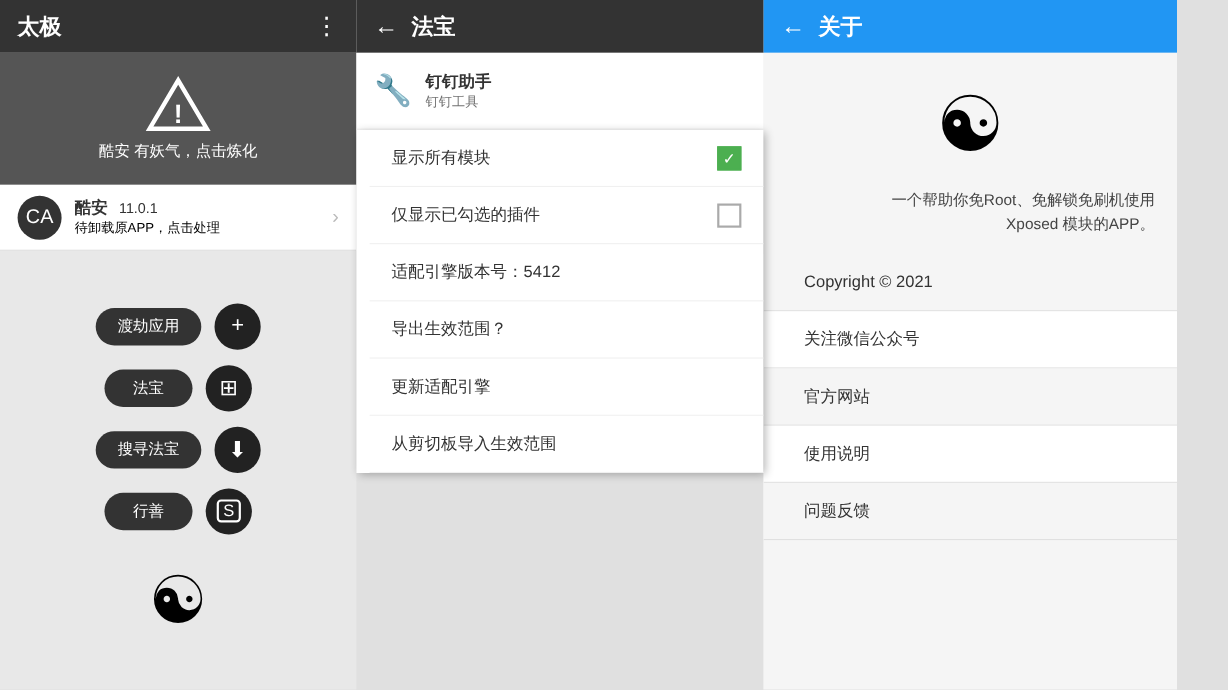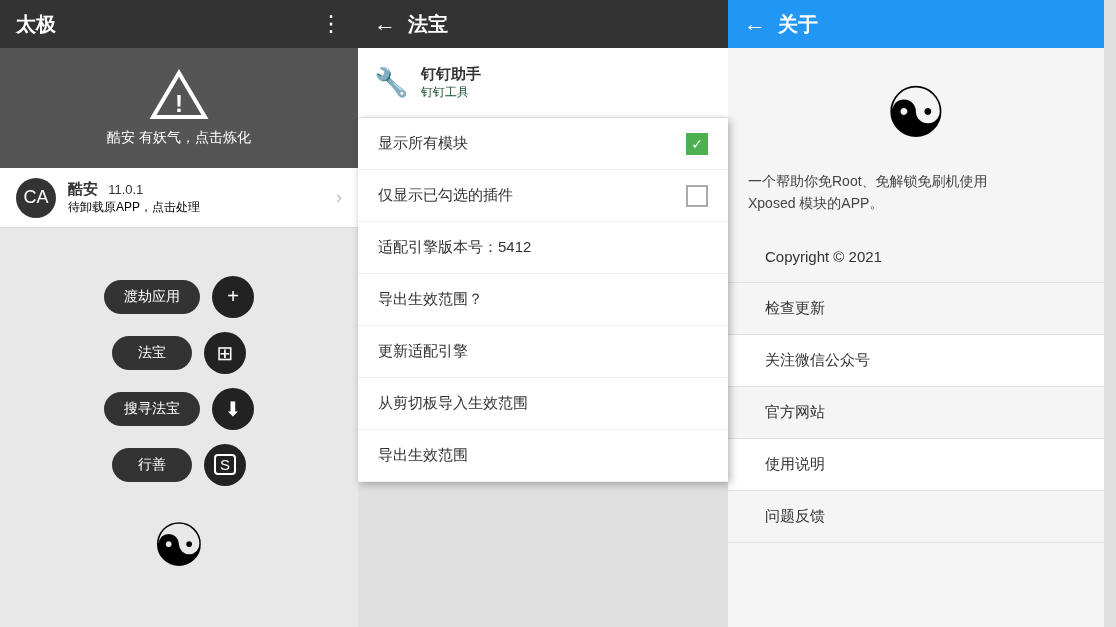--- a/index.html
+++ b/index.html
@@ -8,21 +8,21 @@
       height: 627px;
       overflow: hidden;
       font-family: 'Arial', sans-serif;
       display: flex;
       flex-direction: row;
       background: #e0e0e0;
     }
 
     
     .left-panel {
-      width: 358px;
+      width: 324px;
       height: 627px;
       background: #e8e8e8;
       display: flex;
       flex-direction: column;
       position: relative;
     }
     .left-header {
       background: #333;
       height: 48px;
       display: flex;
@@ -156,30 +156,31 @@
       display: flex;
       align-items: center;
       padding: 0 16px;
       gap: 12px;
       border-bottom: 1px solid #eee;
     }
     .tool-icon {
       font-size: 28px;
     }
     .tool-info .tool-name { font-size: 15px; font-weight: bold; color: #333; }
-    .tool-info .tool-sub { font-size: 12px; color: #14532d; }
+    .tool-info .tool-sub { font-size: 12px; color: #737373; }
 
     .dropdown-menu {
       background: #fff;
       box-shadow: 2px 2px 8px rgba(0,0,0,0.3);
       position: absolute;
       top: 118px;
       left: 0;
       right: 0;
       z-index: 10;
+      padding-left: 12px;
     }
     .dropdown-item {
       height: 52px;
       display: flex;
       align-items: center;
       padding: 0 20px;
       justify-content: space-between;
       border-bottom: 1px solid #f0f0f0;
       cursor: pointer;
       font-size: 15px;
@@ -233,21 +234,21 @@
       background: #f5f5f5;
       padding: 24px 0 16px;
       display: flex;
       align-items: center;
       justify-content: center;
     }
     .yin-yang-med {
       font-size: 70px;
     }
     .about-desc {
-      text-align: left;
+      text-align: right;
       color: #444;
       font-size: 14px;
       padding: 0 20px 16px;
       line-height: 1.6;
     }
     .about-list {
       flex: 1;
       overflow: hidden;
     }
     .about-item {
@@ -346,44 +347,38 @@
     </div>
     <div class="dropdown-item">
       <span>导出生效范围？</span>
     </div>
     <div class="dropdown-item">
       <span>更新适配引擎</span>
     </div>
     <div class="dropdown-item">
       <span>从剪切板导入生效范围</span>
     </div>
-    <div class="dropdown-item">
-      <span>导出生效范围</span>
-    </div>
   </div>
 </div>
 
 <div class="right-panel">
   <div class="right-header">
     <span class="right-back">←</span>
     <span class="right-title">关于</span>
   </div>
   <div class="about-logo-area">
     <span class="yin-yang-med">☯</span>
   </div>
   <div class="about-desc">
     一个帮助你免Root、免解锁免刷机使用<br>Xposed 模块的APP。
   </div>
   <div class="about-list">
     <div class="about-item no-bg">
       <span>Copyright © 2021</span>
     </div>
-    <div class="about-item no-bg">
-      <span>检查更新</span>
-    </div>
     <div class="about-item">
       <span>关注微信公众号</span>
     </div>
     <div class="about-item no-bg">
       <span>官方网站</span>
     </div>
     <div class="about-item">
       <span>使用说明</span>
     </div>
     <div class="about-item no-bg">

